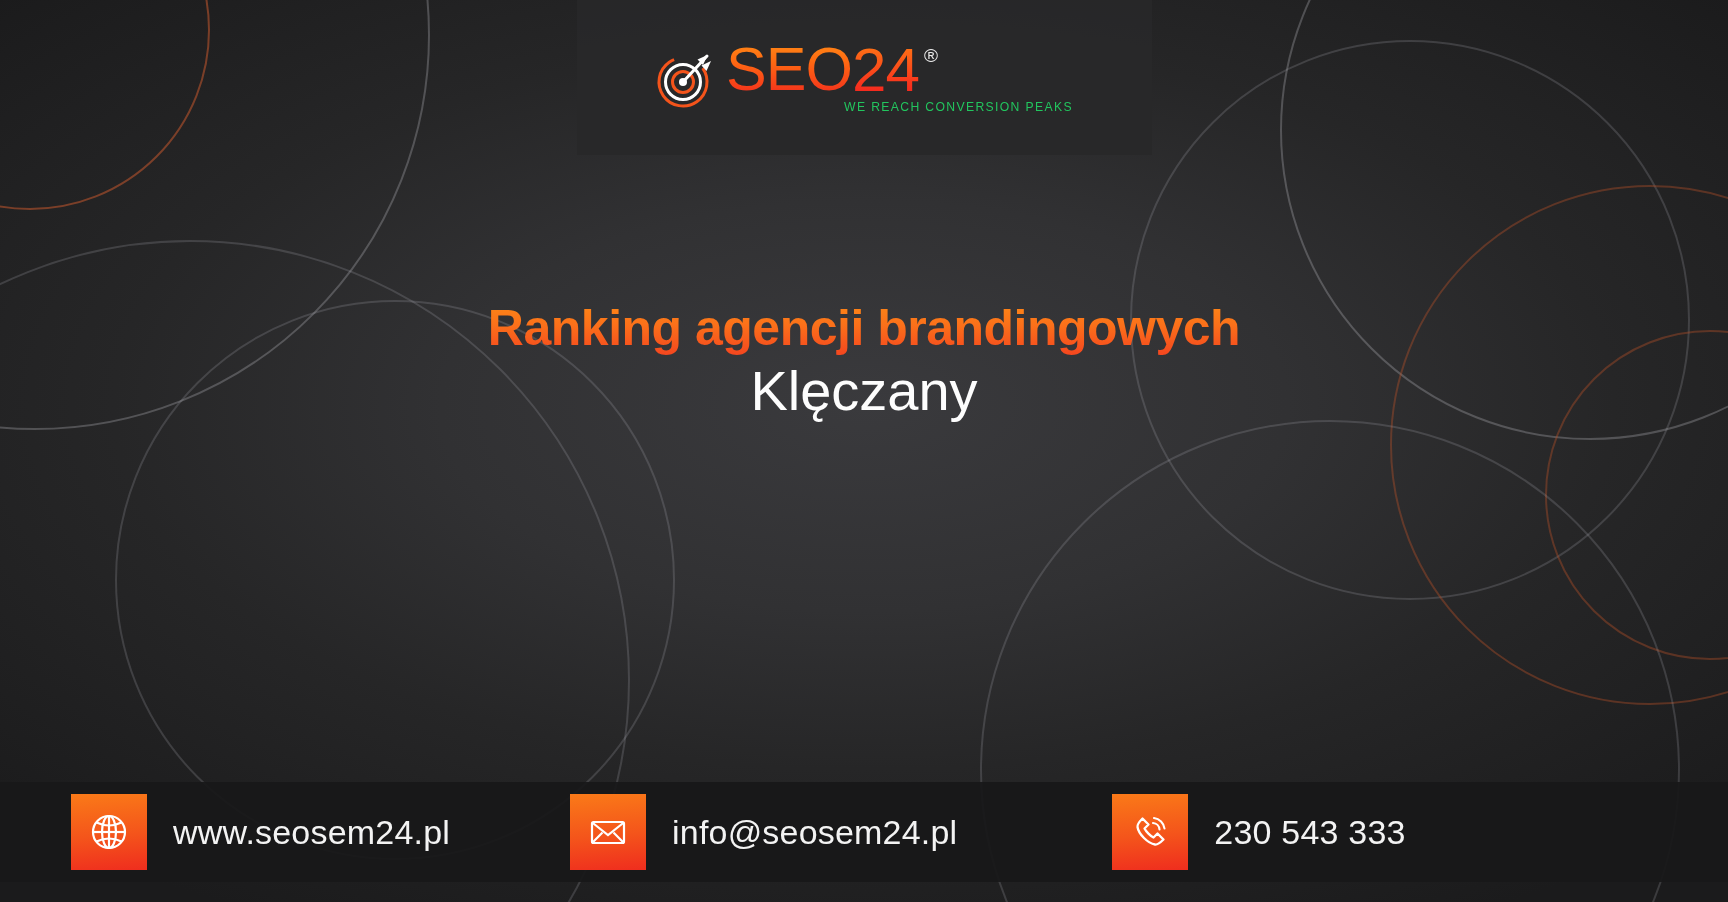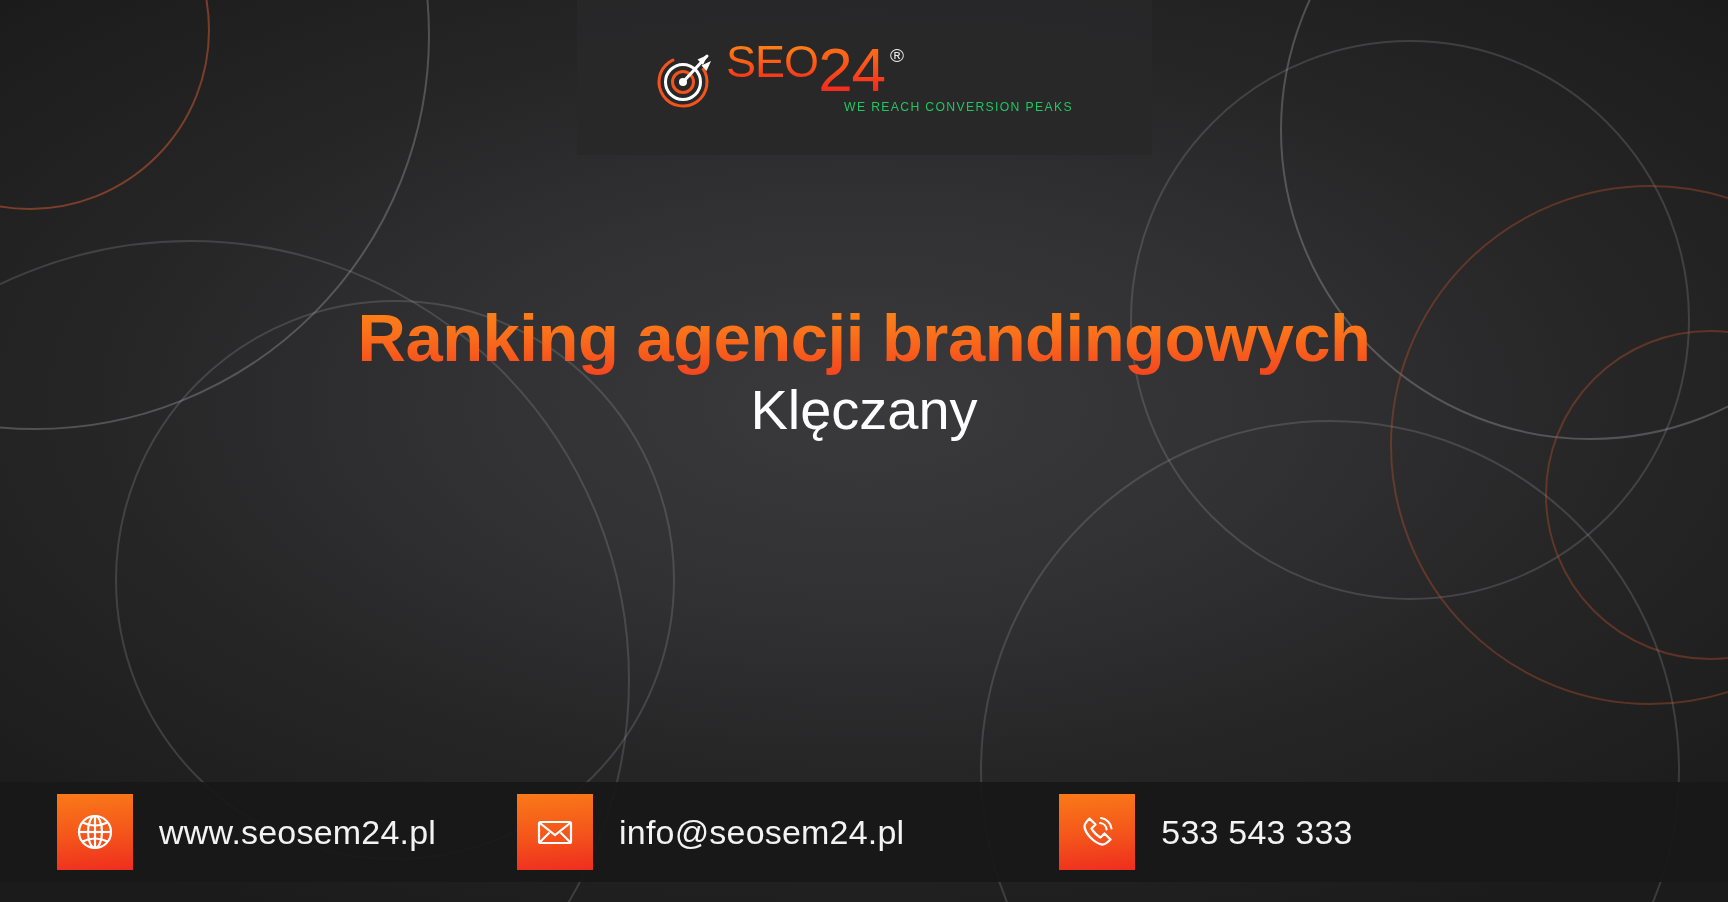--- a/index.html
+++ b/index.html
@@ -40,21 +40,21 @@
   .logo-plate {
     position:absolute; left:577px; top:0; width:575px; height:155px;
     background:rgba(40,40,41,0.92);
     display:flex; align-items:center; justify-content:center;
   }
   .logo { display:flex; align-items:flex-start; gap:4px; }
   .logo-mark { width:60px; height:60px; position:relative; margin-top:8px; margin-right:6px;}
   .logo-words { display:flex; flex-direction:column; }
   .logo-row { display:flex; align-items:flex-start; }
   .seo {
-    font-size:45px; font-weight:400; letter-spacing:-1px; line-height:0.95;
+    font-size:61px; font-weight:400; letter-spacing:-1px; line-height:0.95;
     background:linear-gradient(180deg,#ff8a16 0%,#ff6a12 35%,#f22a1d 100%);
     -webkit-background-clip:text; background-clip:text; color:transparent;
   }
   .sem {
     font-size:61px; font-weight:400; letter-spacing:-1px; line-height:0.95; color:#ffffff;
     margin-left:6px;
   }
   .num24 {
     font-size:62px; font-weight:400; letter-spacing:-1px; line-height:0.95; 
     background:linear-gradient(180deg,#ff7a14 0%,#f7331d 75%,#ef2020 100%);
@@ -65,40 +65,40 @@
     color:#22c55e; font-size:12.2px; letter-spacing:1.35px; margin-top:1px;
     margin-left:118px; white-space:nowrap;
   }
 
   
   .hero {
     position:absolute; left:0; right:0; top:300px;
     display:flex; flex-direction:column; align-items:center;
   }
   .hero-title {
-    font-size:67px; font-weight:bold; letter-spacing:-0.5px; line-height:1.12;
+    font-size:50px; font-weight:bold; letter-spacing:-0.5px; line-height:1.12;
     background:linear-gradient(180deg,#fd8a16 0%,#fb701a 45%,#f4451f 100%);
     -webkit-background-clip:text; background-clip:text; color:transparent;
     white-space:nowrap;
   }
   .hero-sub {
     margin-top:4px; font-size:56px; font-weight:400; color:#fdfdfd; line-height:1.1;
   }
 
   
   .footer {
     position:absolute; left:0; right:0; bottom:20px; height:100px;
     background:rgba(24,24,25,0.93);
     display:flex; align-items:center;
   }
   .contact {
     display:flex; align-items:center; gap:26px; color:#f3f3f3;
   }
-  .contact.web   { margin-left:45px;padding-left:12px; }
-  .contact.mail  { margin-left:81px; }
+  .contact.web   { margin-left:59px;padding-left:12px; }
+  .contact.mail  { margin-left:120px; }
   .contact.phone { margin-left:155px; }
   .badge {
     width:76px; height:76px; flex:0 0 76px;
     background:linear-gradient(175deg,#fa7a18 0%,#f4541b 55%,#ef2d1e 100%);
     display:flex; align-items:center; justify-content:center;
   }
   .badge svg { display:block; }
   .contact-text { font-size:34px; letter-spacing:0.2px; white-space:nowrap; }
 </style>
 </head>
@@ -174,17 +174,17 @@
 
     <div class="contact phone">
       <span class="badge">
         <svg width="44" height="44" viewBox="0 0 44 44">
           <path d="M14.5 8.5 C12 11 9 14 9.5 17 C10.5 24 20 33.5 27 34.5 C30 35 33 32 35.5 29.5
                    L29.5 23.5 L25.5 27.5 C22.5 26 18 21.5 16.5 18.5 L20.5 14.5 Z" fill="none" stroke="#fff" stroke-width="2.3" stroke-linejoin="round"></path>
           <path d="M25 13 A7 7 0 0 1 31.5 19.5" fill="none" stroke="#fff" stroke-width="2.1" stroke-linecap="round"></path>
           <path d="M26 8 A12 12 0 0 1 36.5 18.5" fill="none" stroke="#fff" stroke-width="2.1" stroke-linecap="round"></path>
         </svg>
       </span>
-      <span class="contact-text">533 543 333</span>
+      <span class="contact-text">230 543 333</span>
     </div>
 
   </div>
 </div>
 
 </body></html>

